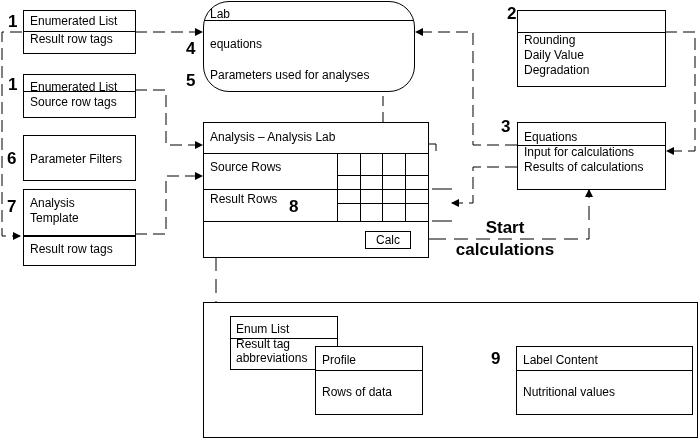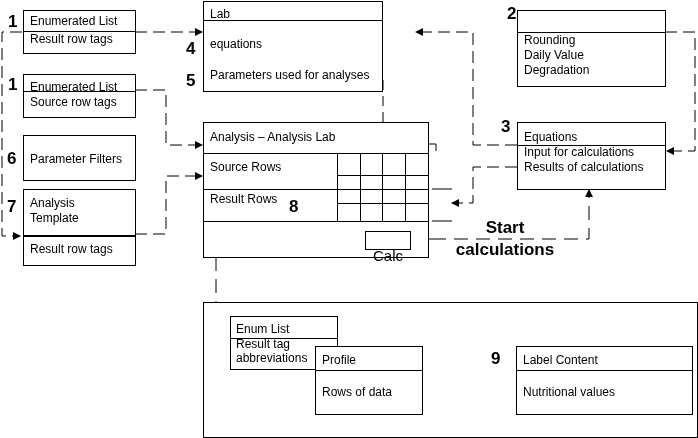--- a/index.html
+++ b/index.html
@@ -4,22 +4,22 @@
 <style>
   html, body { margin: 0; padding: 0; background: #ffffff; }
   body { width: 698px; height: 438px; position: relative; overflow: hidden;
          font-family: "Liberation Sans", sans-serif; color: #000; }
   .box { position: absolute; border: 1px solid #000; background: #fff; box-sizing: border-box; }
   .hdr { position: absolute; left: 0; right: 0; border-bottom: 1px solid #000; }
   .txt { position: absolute; font-size: 12px; line-height: 14px; white-space: nowrap; }
   .num { position: absolute; font-weight: bold; font-size: 17px; line-height: 18px; }
   .big { position: absolute; font-weight: bold; font-size: 17px; line-height: 20px; text-align: center; }
   svg.lines { position: absolute; left: 0; top: 0; pointer-events: none; }
-  .calc-btn { position: absolute; border: 1px solid #000; background: #fff; font-size: 15px;
-              line-height: 14px; text-align: center; box-sizing: border-box; padding-top: 17px; }
+  .calc-btn { position: absolute; border: 1px solid #000; background: #fff; font-size: 12px;
+              line-height: 14px; text-align: center; box-sizing: border-box; padding-top: 1px; }
   .grid { position: absolute; }
 </style>
 </head>
 <body>
 
 <svg class="lines" width="698" height="438">
   <defs>
     <marker id="ah" markerWidth="8" markerHeight="8" refX="7" refY="4" orient="auto" markerUnits="userSpaceOnUse">
       <path d="M0,0 L8,4 L0,8 z" fill="#000"></path>
     </marker>
@@ -75,21 +75,21 @@
 <div class="num" style="left:7px;top:150px;">6</div>
 
 <div class="box" style="left:23px;top:189px;width:113px;height:77px;">
   <div class="hdr" style="top:0;height:45px;border-bottom-width:2px;"></div>
   <div class="txt" style="left:6px;top:6px;">Analysis</div>
   <div class="txt" style="left:6px;top:21px;">Template</div>
   <div class="txt" style="left:6px;top:52px;">Result row  tags</div>
 </div>
 <div class="num" style="left:7px;top:198px;">7</div>
 
-<div class="box" style="left:203px;top:1px;width:180px;height:91px;">
+<div class="box" style="left:203px;top:1px;width:212px;height:91px;border-radius:26px;">
   <div class="hdr" style="top:0;height:18px;"></div>
   <div class="txt" style="left:6px;top:5px;">Lab</div>
   <div class="txt" style="left:6px;top:35px;">equations</div>
   <div class="txt" style="left:6px;top:66px;">Parameters used for analyses</div>
 </div>
 <div class="num" style="left:186px;top:40px;">4</div>
 <div class="num" style="left:186px;top:72px;">5</div>
 
 <div class="box" style="left:517px;top:10px;width:149px;height:77px;">
   <div class="hdr" style="top:0;height:21px;"></div>

